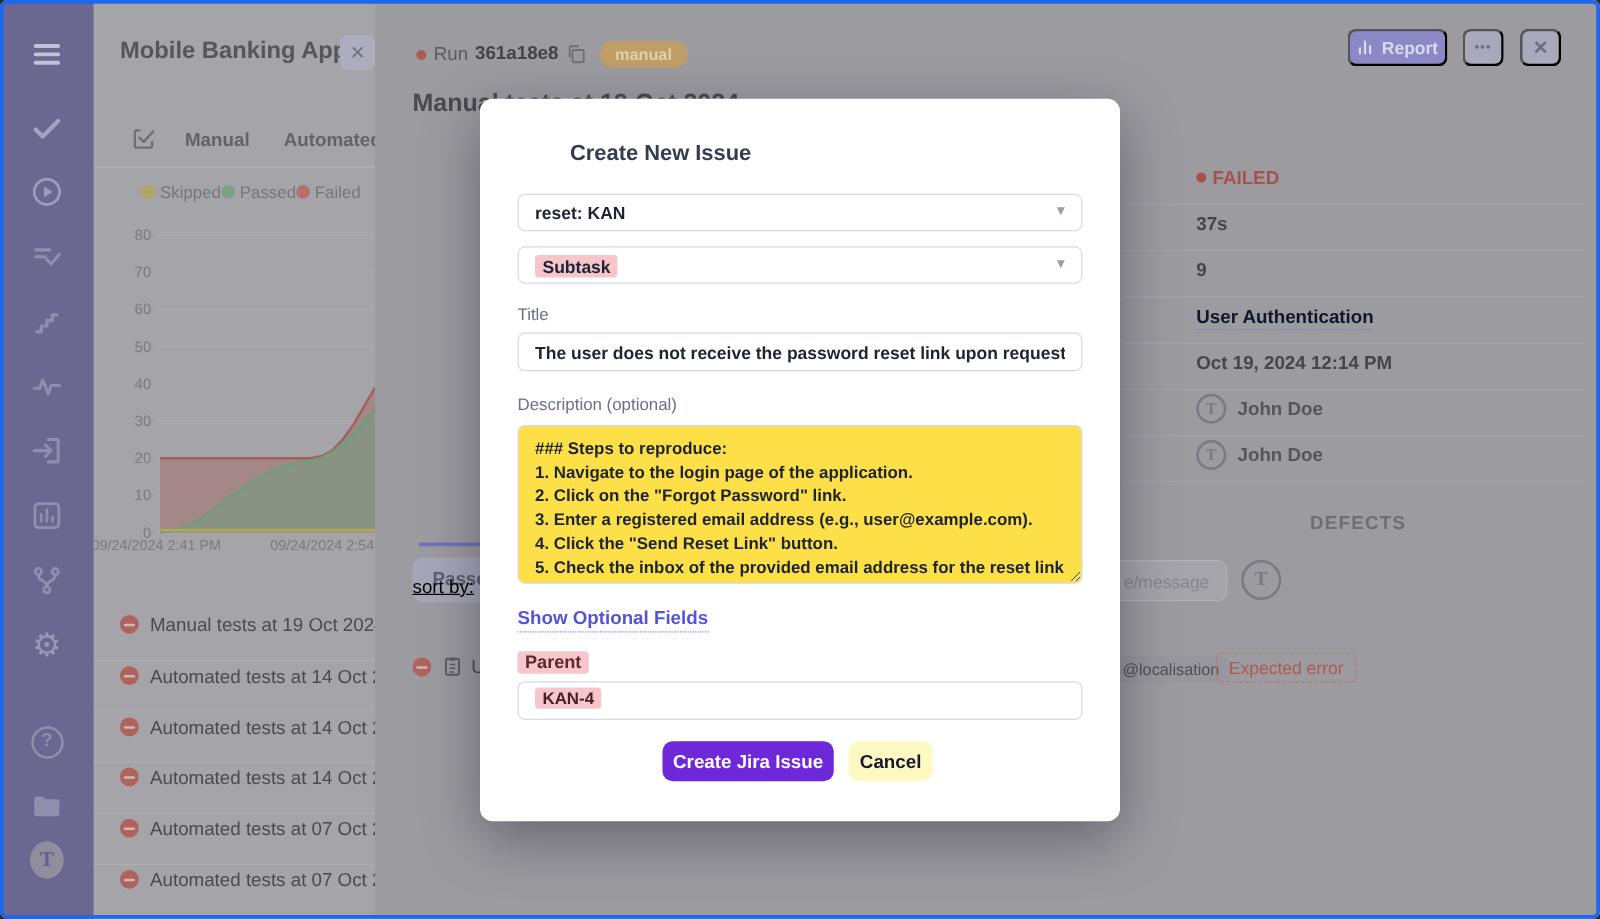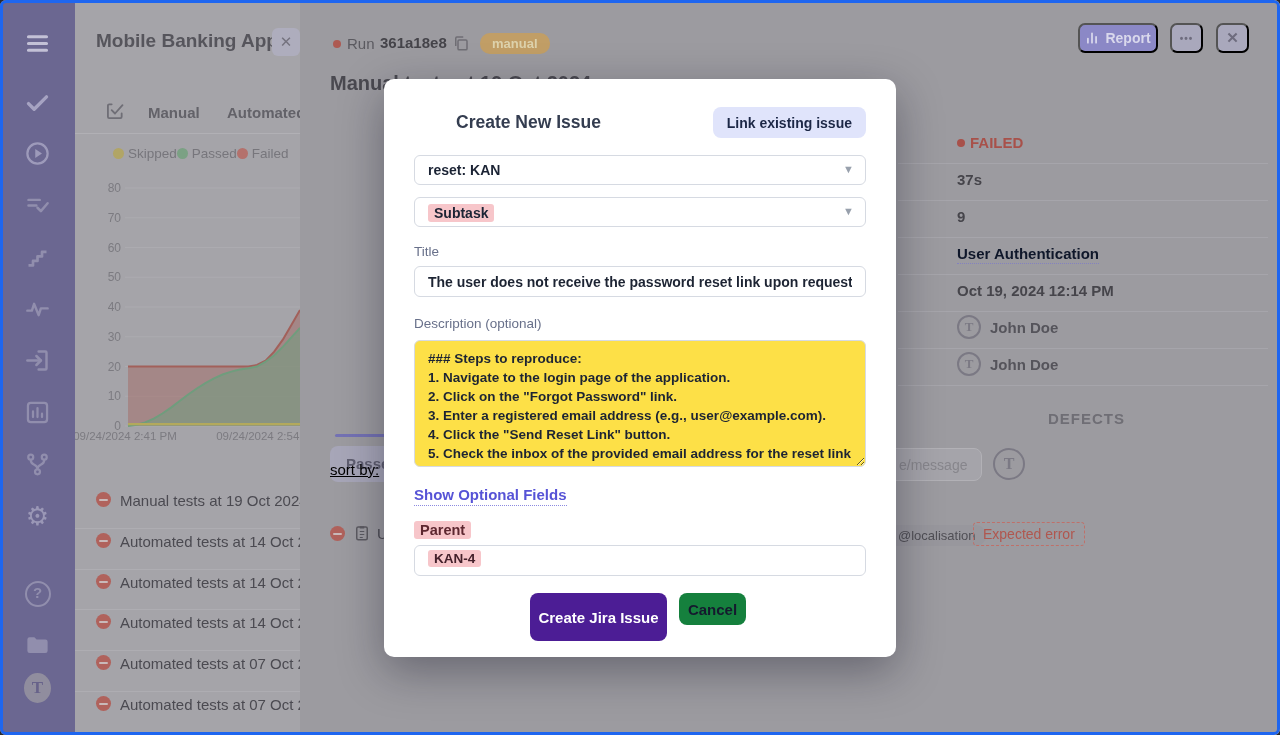--- a/index.html
+++ b/index.html
@@ -76,22 +76,22 @@
   .m-lab-title{top:165px;}
   .m-lab-desc{top:237px;}
   .m-input{position:absolute;left:30px;width:452px;height:31px;border:1px solid #d6dae2;border-radius:6px;box-sizing:border-box;padding:0 13px;font-size:14px;font-weight:600;color:#1d2433;font-family:"Liberation Sans",sans-serif;outline:none;background:#fff;}
   .m-input-title{top:187px;}
   .m-textarea{position:absolute;left:30px;top:261px;width:452px;height:127px;border:1px solid #d6dae2;border-radius:6px;box-sizing:border-box;padding:8px 13px;font-size:13.5px;font-weight:600;line-height:19px;color:#1d2433;font-family:"Liberation Sans",sans-serif;resize:vertical;overflow:hidden;outline:none;background:#fde047;}
   .m-showopt{position:absolute;left:30px;top:407px;font-size:15px;font-weight:600;color:#5653d6;border-bottom:1px dotted #8c8ae0;padding-bottom:2px;cursor:pointer;}
   .m-parent-label{position:absolute;left:30px;top:443px;font-size:14.5px;font-weight:700;}
   .m-parent-label .pink-chip{color:#5d2730;}
   .m-input-parent{top:466px;font-weight:400;}
   .m-parent-val{position:absolute;left:44px;top:471px;font-size:13.5px;font-weight:700;}
-  .m-create{position:absolute;left:146px;top:514px;width:137px;height:48px;background:#4c1d95;border:none;border-radius:8px;color:#ffffff;font-size:15px;font-weight:700;font-family:"Liberation Sans",sans-serif;}
-  .m-cancel{position:absolute;left:295px;top:514px;width:67px;height:32px;background:#15803d;border:none;border-radius:8px;color:#15192e;font-size:15px;font-weight:700;font-family:"Liberation Sans",sans-serif;}
+  .m-create{position:absolute;left:146px;top:514px;width:137px;height:32px;background:#6d28d9;border:none;border-radius:8px;color:#ffffff;font-size:15px;font-weight:700;font-family:"Liberation Sans",sans-serif;}
+  .m-cancel{position:absolute;left:295px;top:514px;width:67px;height:32px;background:#fef9c3;border:none;border-radius:8px;color:#15192e;font-size:15px;font-weight:700;font-family:"Liberation Sans",sans-serif;}
 </style>
 </head>
 <body>
 
 <div class="app">
 
   <div class="sidebar">
     <div class="sb-icon" style="top:30px;color:#c3c1d6">
       <svg viewBox="0 0 24 24" fill="none" stroke="currentColor" stroke-width="2.8" stroke-linecap="round">
           <path d="M4 6h16M4 12h16M4 18h16"></path>
@@ -308,21 +308,20 @@
 
     <div class="rv-defects">DEFECTS</div>
     <input class="rv-comment" placeholder="e/message" style="">
     <span class="t-avatar rv-avatar-big">T</span>
     <span class="tag-gray">@localisation</span>
     <span class="tag-red">Expected error</span>
   </div>
 
   <div class="modal">
     <div class="m-title">Create New Issue</div>
-    <button class="m-linkbtn">Link existing issue</button>
 
     <div class="m-select m-sel1">
       <span class="sel-text">reset: KAN</span>
       <span class="caret">▼</span>
     </div>
     <div class="m-select m-sel2">
       <span class="sel-text pink-chip">Subtask</span>
       <span class="caret">▼</span>
     </div>
 

